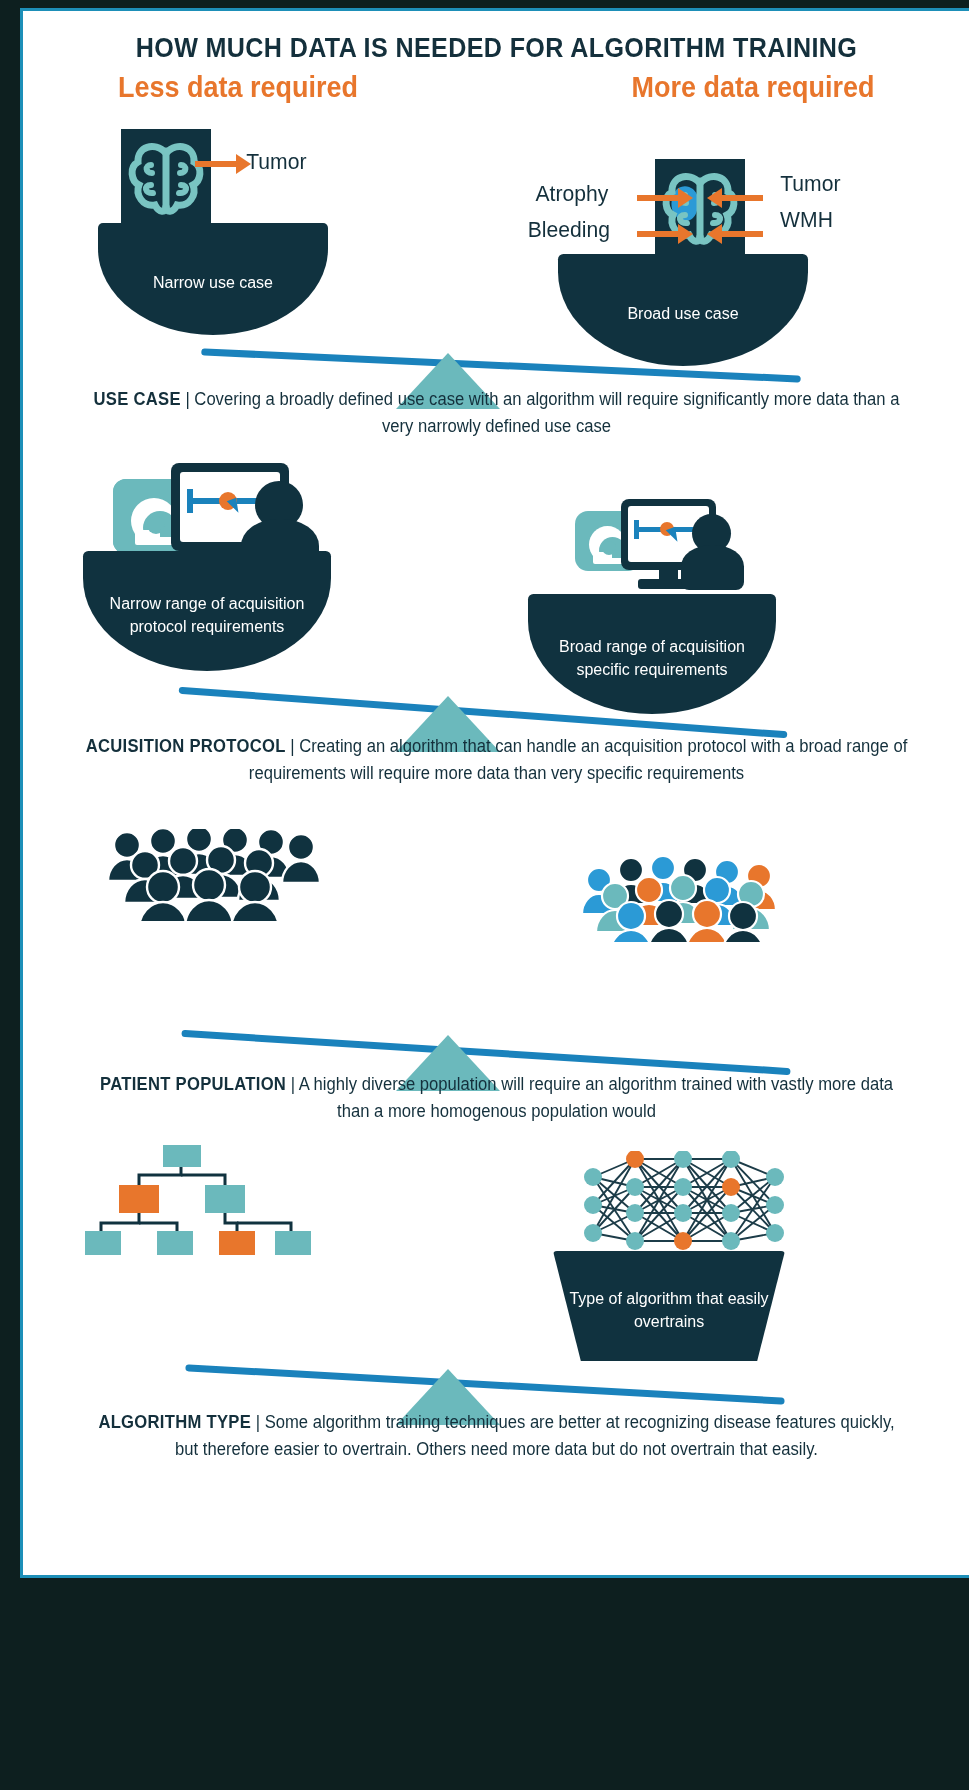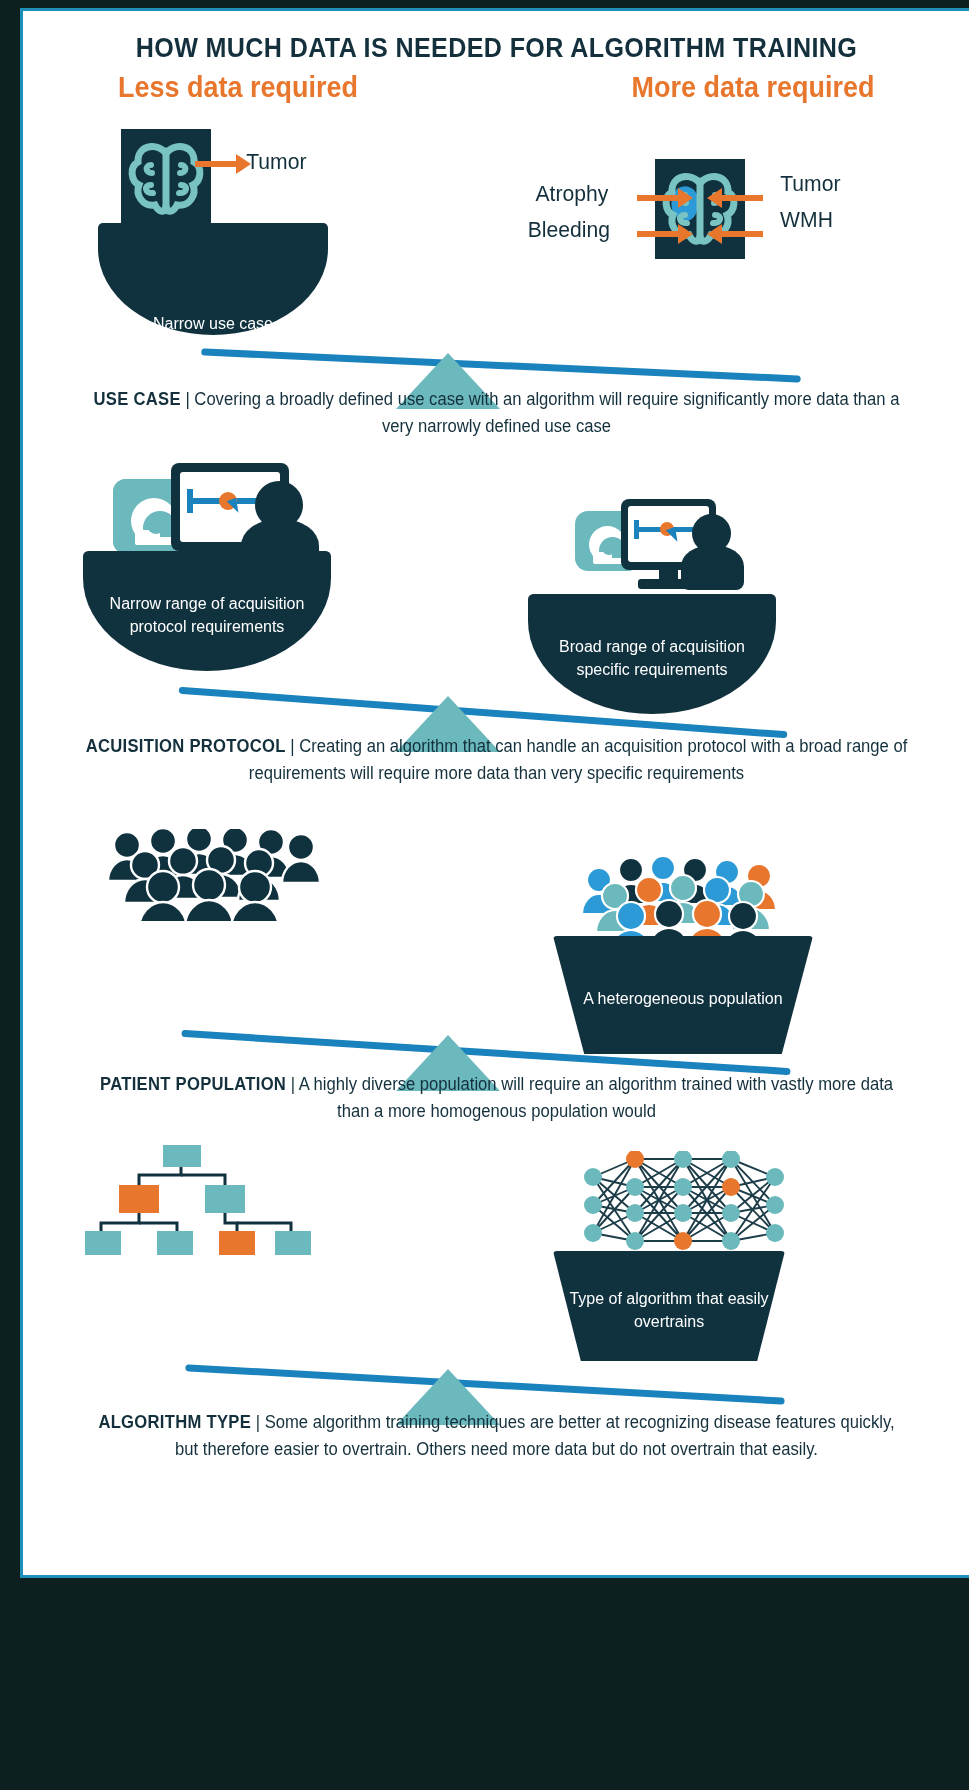--- a/index.html
+++ b/index.html
@@ -127,21 +127,21 @@
         <path d="M30 36 C24 36, 24 44, 31 44" stroke-width="6"></path>
         <path d="M30 56 C22 56, 24 65, 32 64" stroke-width="6"></path>
         <path d="M60 36 C66 36, 66 44, 59 44" stroke-width="6"></path>
         <path d="M60 56 C68 56, 66 65, 58 64" stroke-width="6"></path>
       </g>
     </svg>
   </div>
   <div class="arrow rgt" style="left:172px;top:150px;width:42px;"></div>
   <div class="lbl" style="left:222px;top:138px;">Tumor</div>
 
-  <div class="bowl round" style="left:75px;top:212px;width:230px;height:112px;align-items:flex-end;">
+  <div class="bowl round" style="left:75px;top:212px;width:230px;height:112px;">
     <span>Narrow use case</span>
   </div>
 
   <div class="brainbox" style="left:632px;top:148px;width:90px;height:100px;">
     <svg width="90" height="100" viewBox="0 0 90 100">
       <path d="M22 30 C12 42, 16 60, 30 62 C40 62, 44 52, 43 38 C40 28, 30 24, 22 30 Z" fill="#2b9ad6"></path>
       <g fill="none" stroke="#79c4c2" stroke-width="7" stroke-linecap="round">
         <path d="M45 22 v58"></path>
         <path d="M45 24 C33 12, 16 18, 17 33 C8 38, 10 52, 18 56 C14 66, 22 78, 34 76 C38 84, 45 84, 45 78"></path>
         <path d="M45 24 C57 12, 74 18, 73 33 C82 38, 80 52, 72 56 C76 66, 68 78, 56 76 C52 84, 45 84, 45 78"></path>
@@ -158,20 +158,23 @@
 
   <div class="lbl" style="left:503px;top:206px;">Bleeding</div>
   <div class="arrow rgt" style="left:614px;top:220px;width:42px;"></div>
 
   <div class="arrow lft" style="left:698px;top:184px;width:42px;"></div>
   <div class="lbl" style="left:756px;top:160px;">Tumor</div>
 
   <div class="arrow lft" style="left:698px;top:220px;width:42px;"></div>
   <div class="lbl" style="left:756px;top:196px;">WMH</div>
 
+  <div class="bowl round" style="left:535px;top:243px;width:250px;height:112px;">
+    <span>Broad use case</span>
+  </div>
 
   <div class="beam" style="left:178px;top:351px;width:600px;transform:rotate(2.6deg);"></div>
   <div class="pivot" style="left:373px;top:342px;"></div>
 
   <div class="caption" style="top:375px;">
     <b>USE CASE</b>
     <span>|</span>
     <span>Covering a broadly defined use case with an algorithm will require significantly more data than a very narrowly defined use case</span>
   </div>
 
@@ -343,23 +346,20 @@
               <path d="M103 96 a21 24 0 0 1 42 0 z"></path>
             </g>
         <g fill="#10323f">
               <circle cx="160" cy="60" r="14"></circle>
               <path d="M139 98 a21 24 0 0 1 42 0 z"></path>
             </g>
       </g>
     </svg>
   </div>
 
-  <div class="bowl trap" style="left:530px;top:925px;width:260px;height:118px;">
-    <span>A heterogeneous population</span>
-  </div>
 
   <div class="beam" style="left:158px;top:1038px;width:610px;transform:rotate(3.6deg);"></div>
   <div class="pivot" style="left:373px;top:1024px;"></div>
 
   <div class="caption" style="top:1060px;">
     <b>PATIENT POPULATION</b>
     <span>|</span>
     <span>A highly diverse population will require an algorithm trained with vastly more data than a more homogenous population would</span>
   </div>
 

